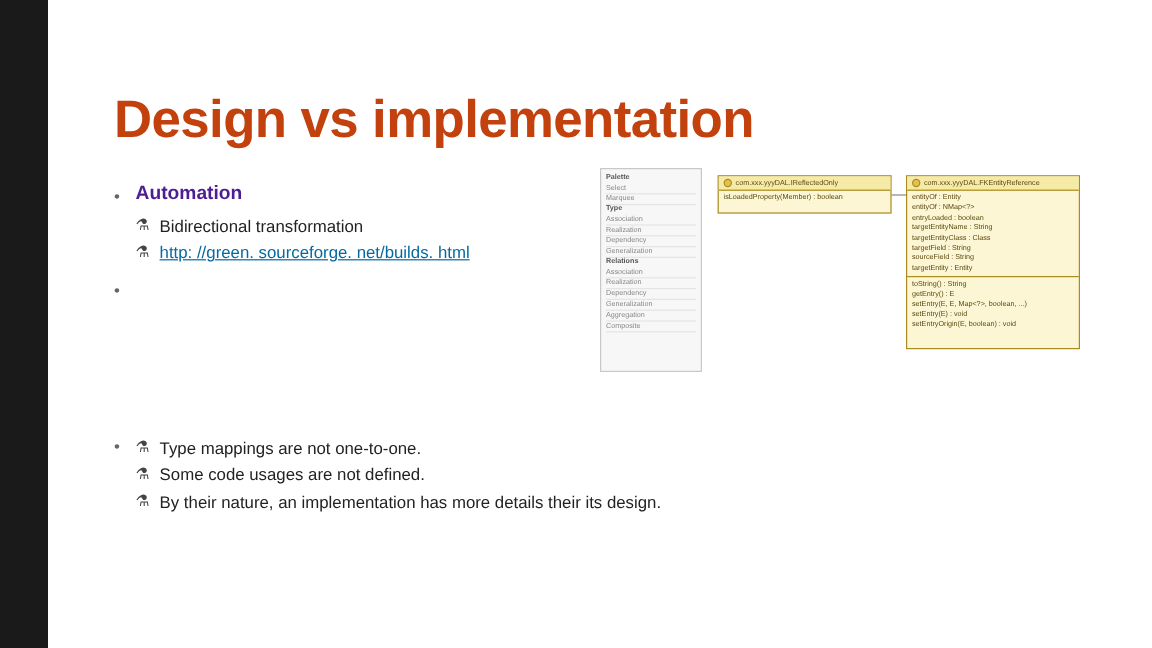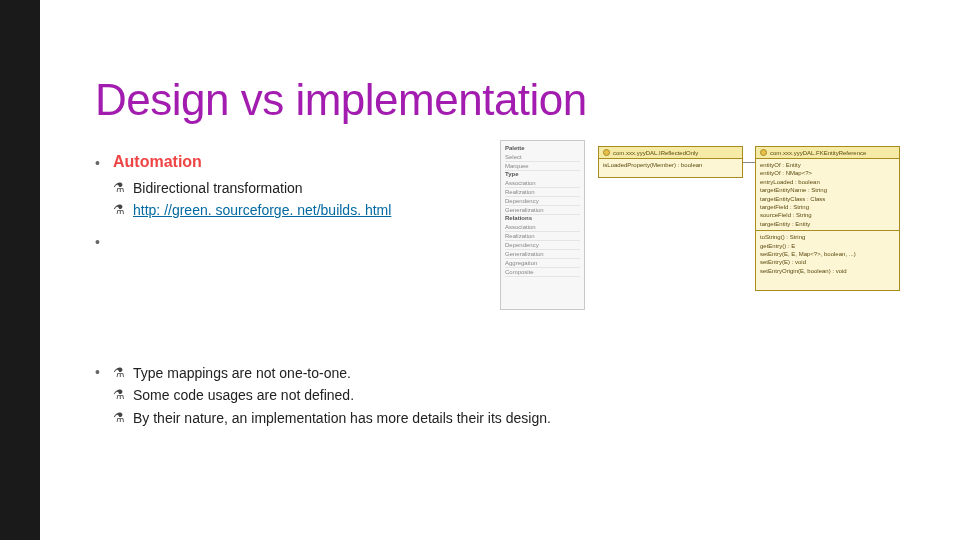--- a/index.html
+++ b/index.html
@@ -1,24 +1,24 @@
 <!DOCTYPE html>
 <html><head>
 <meta charset="utf-8">
 <style>
   * { box-sizing: border-box; margin: 0; padding: 0; }
   html, body { width: 960px; height: 540px; font-family: Arial, Helvetica, sans-serif; background: #fff; }
   .slide { position: relative; width: 960px; height: 540px; background: #fff; }
   .band { position: absolute; left: 0; top: 0; width: 40px; height: 540px; background: #1a1a1a; }
   .content { position: absolute; left: 95px; top: 75px; right: 40px; }
-  h1 { font-size: 44px; font-weight: 400; color: #a21caf; letter-spacing: -0.5px; margin-bottom: 28px; }
+  h1 { font-size: 44px; font-weight: 700; color: #c2410c; letter-spacing: -0.5px; margin-bottom: 28px; }
   .bullets { list-style: none; }
   .bullets > li { position: relative; padding-left: 18px; margin-bottom: 10px; }
   .bullets > li::before { content: "•"; position: absolute; left: 0; top: 2px; color: #666; font-size: 14px; }
-  .b-head { font-weight: 700; font-size: 16px; color: #ef4444; }
+  .b-head { font-weight: 700; font-size: 16px; color: #4c1d95; }
   .sub { list-style: none; margin-top: 6px; }
   .sub > li { position: relative; padding-left: 20px; font-size: 14px; color: #222; line-height: 1.6; }
   .sub > li .glyph { position: absolute; left: 0; top: 1px; color: #444; font-size: 13px; }
   .link { color: #0369a1; text-decoration: underline; }
   .spacer { height: 120px; }
   .figure { position: absolute; right: 55px; top: 140px; width: 405px; height: 170px; }
   .fig-panel { position: absolute; left: 0; top: 0; width: 85px; height: 170px; border: 1px solid #c8c8c8; background: #f7f7f7; font-size: 6px; color: #888; padding: 4px; }
   .fig-panel .hdr { font-weight: 700; color: #555; margin-bottom: 2px; }
   .fig-panel .row { border-bottom: 1px solid #e4e4e4; padding: 1px 0; white-space: nowrap; overflow: hidden; }
   .fig-main { position: absolute; left: 90px; top: 0; width: 315px; height: 170px; background: #fff; }

